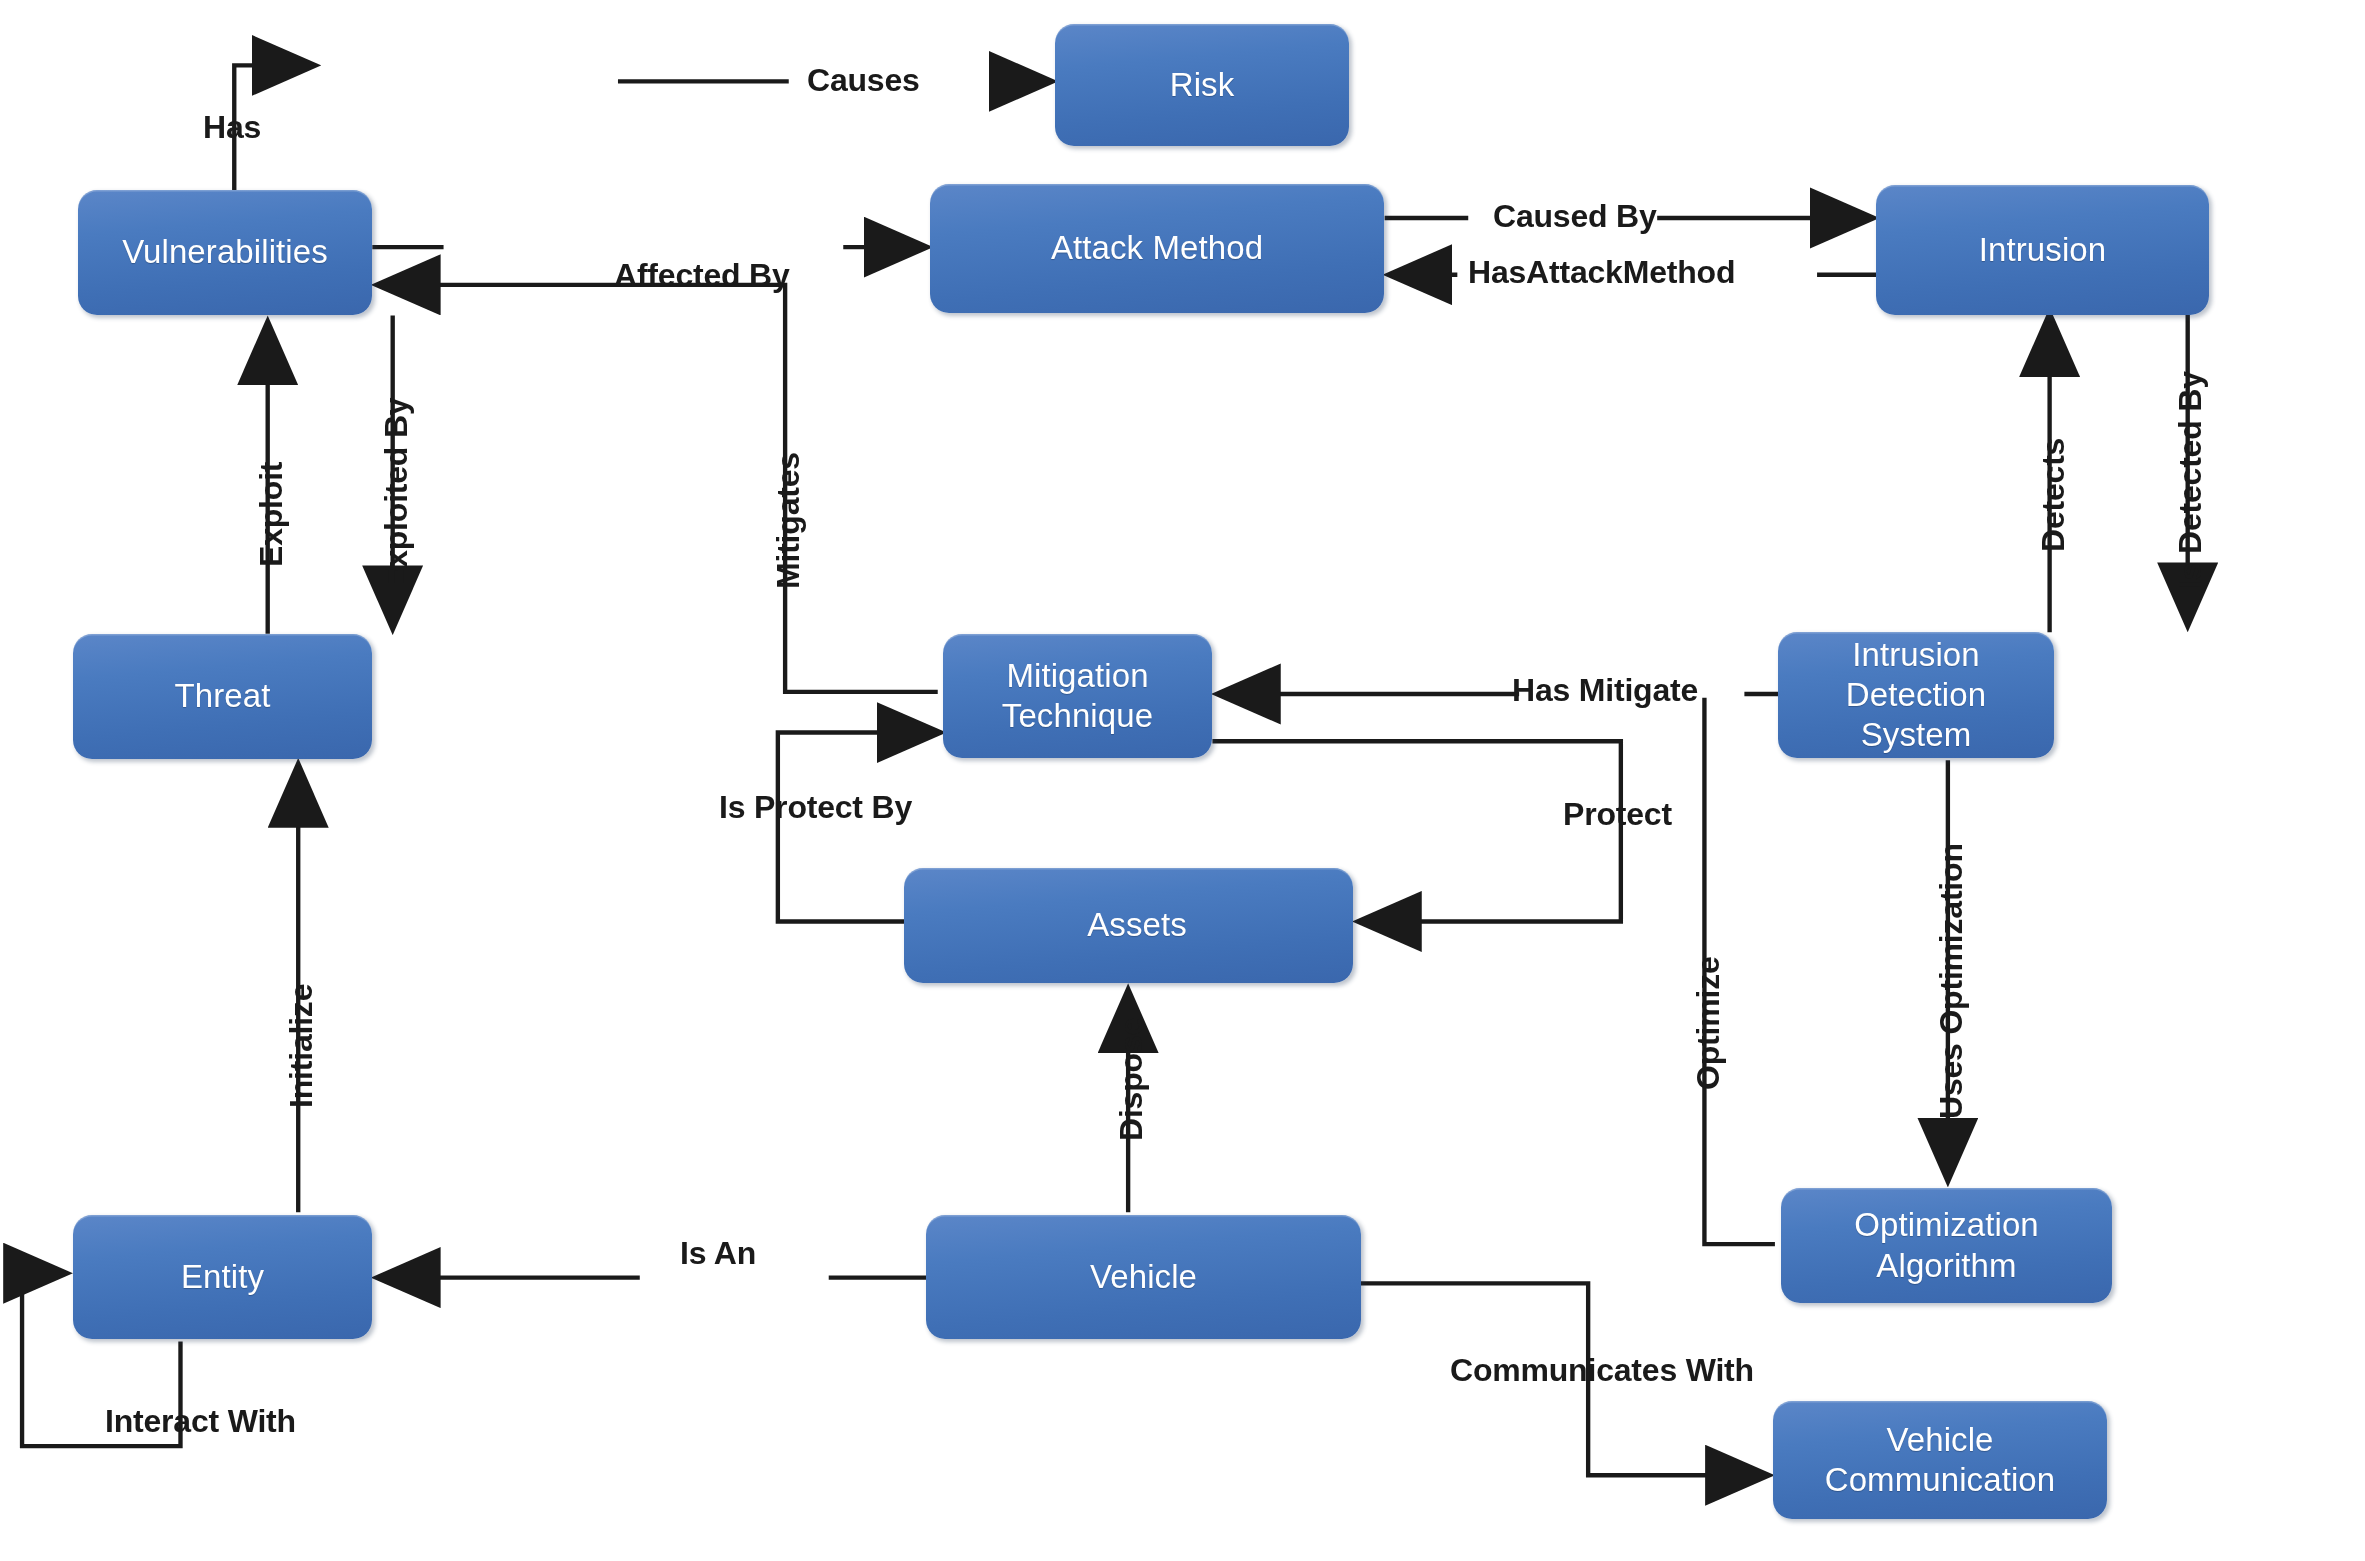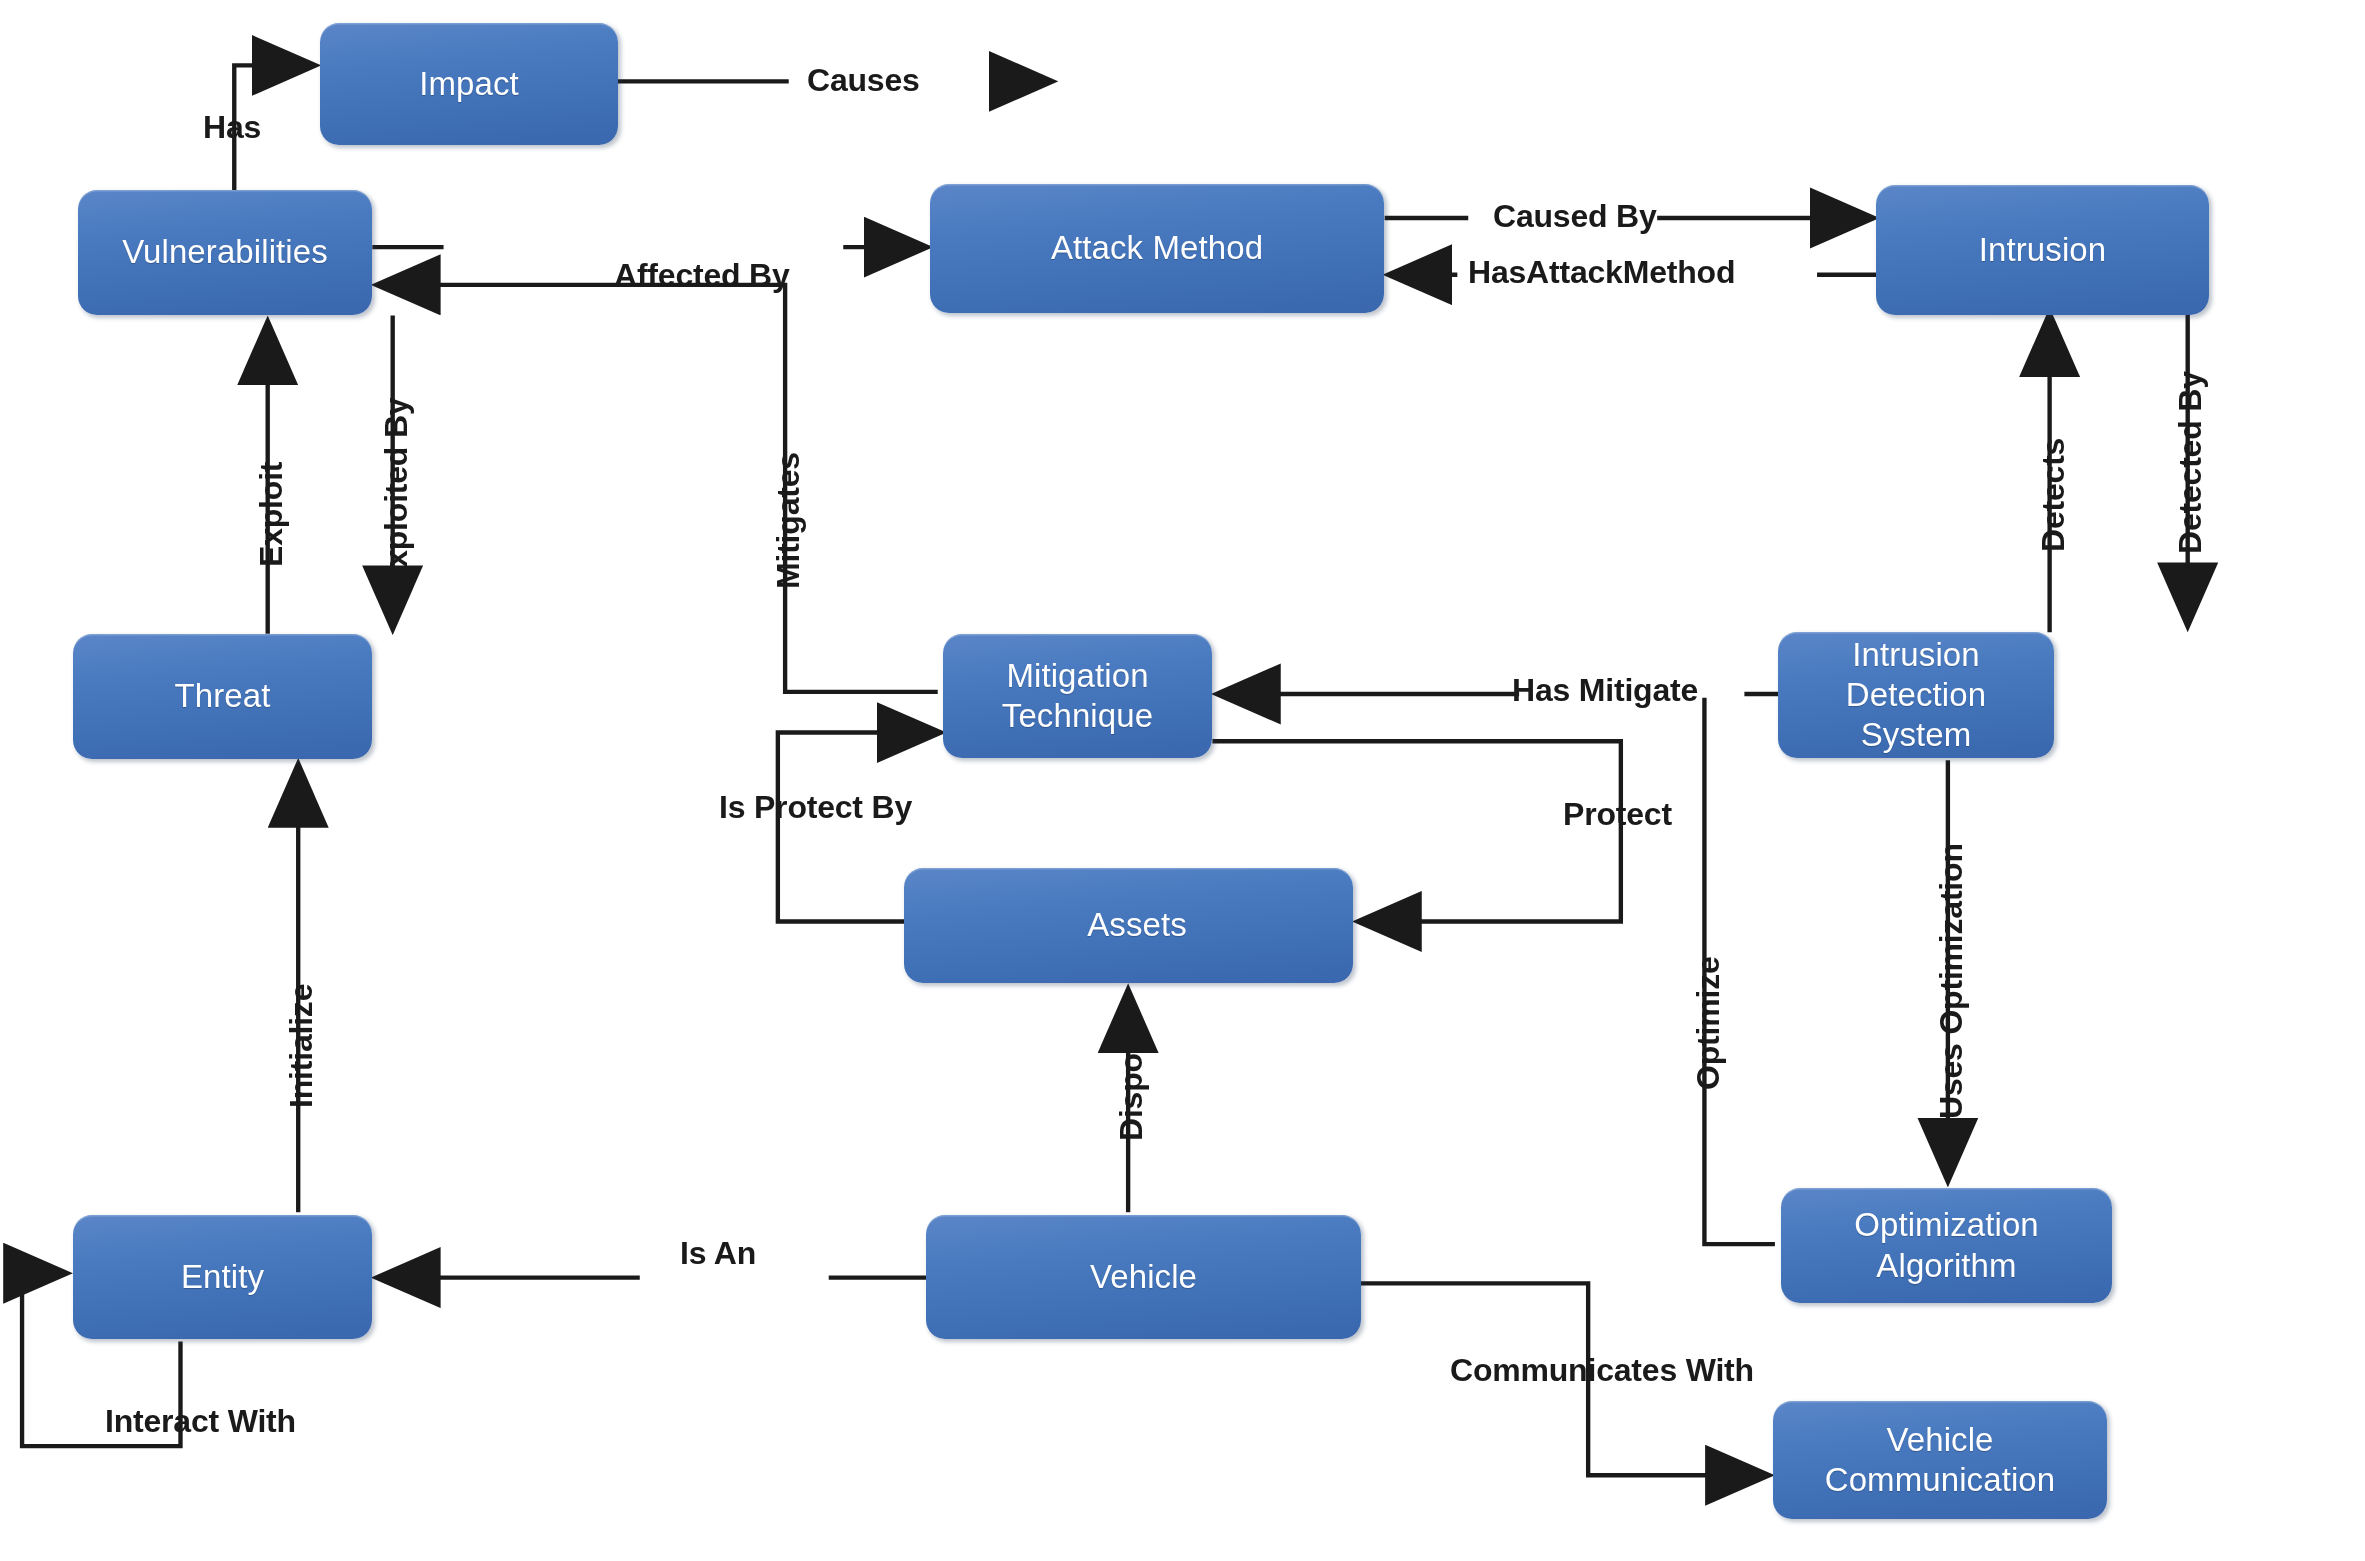--- a/index.html
+++ b/index.html
@@ -91,24 +91,24 @@
       <path d="M1274,1758 L1140,1758"></path>
       <path d="M880,1758 L522,1758" marker-end="url(#ah)"></path>
 
       <path d="M248,1846 L248,1990 L30,1990 L30,1752 L88,1752" marker-end="url(#ah)"></path>
 
       <path d="M1872,1766 L2185,1766 L2185,2030 L2430,2030" marker-end="url(#ah)"></path>
 
     </g>
   </svg>
 
-  <div class="node" style="left:320px;top:23px;width:298px;height:122px;">
-    <span>Impact</span>
+
+  <div class="node" style="left:1055px;top:24px;width:294px;height:122px;">
+    <span>Risk</span>
   </div>
-
 
   <div class="node" style="left:78px;top:190px;width:294px;height:125px;">
     <span>Vulnerabilities</span>
   </div>
 
   <div class="node" style="left:930px;top:184px;width:454px;height:129px;">
     <span>Attack Method</span>
   </div>
 
   <div class="node" style="left:1876px;top:185px;width:333px;height:130px;text-align:right;">

